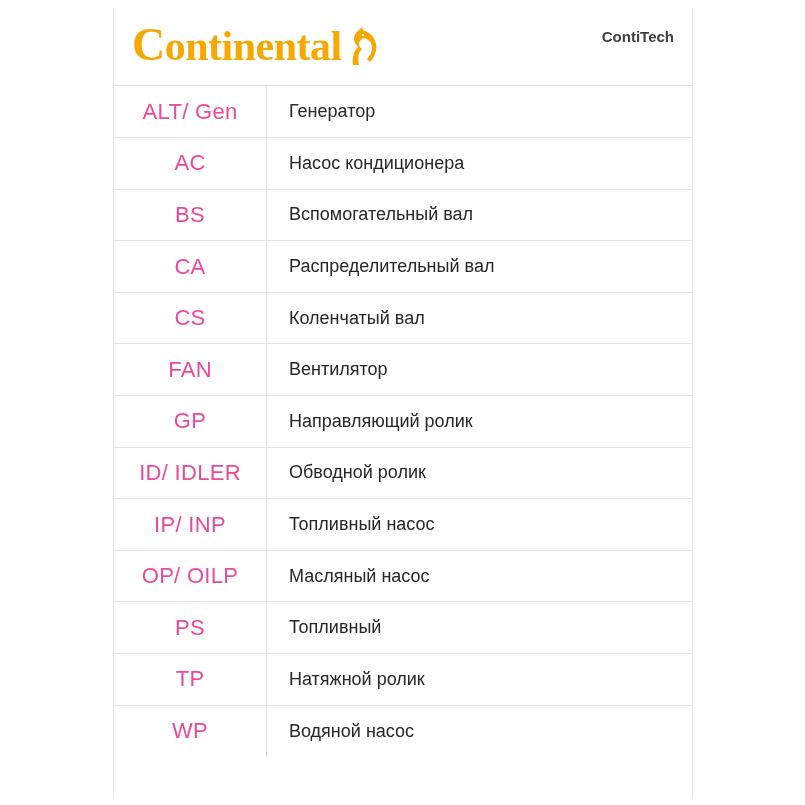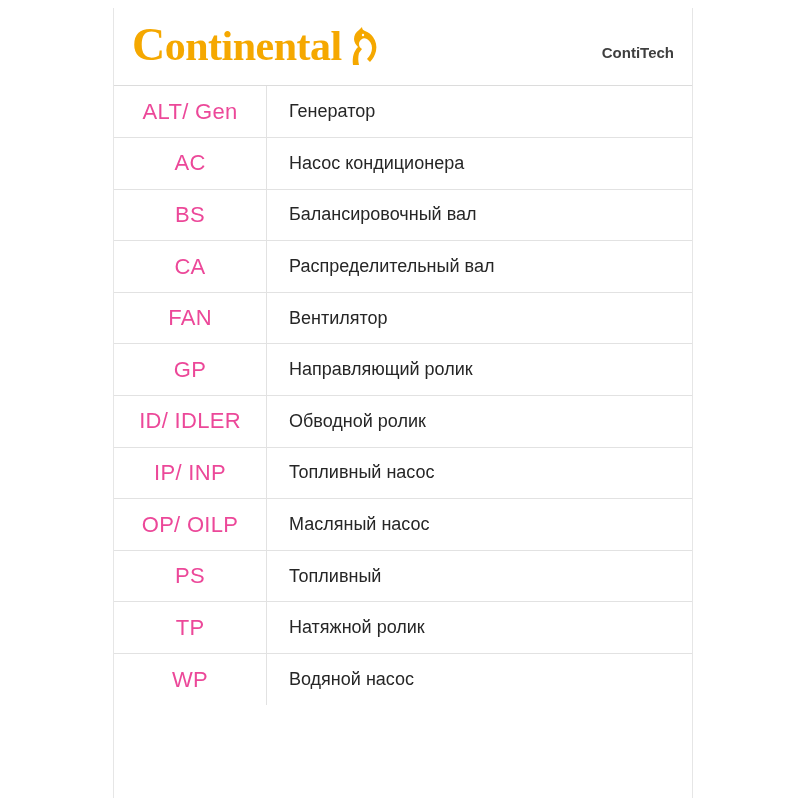--- a/index.html
+++ b/index.html
@@ -60,21 +60,21 @@
   .horse-icon {
     margin-left: 4px;
     margin-top: 2px;
     width: 34px;
     height: 40px;
     display: block;
   }
   .brand-sub {
     position: absolute;
     right: 18px;
-    top: 36px;
+    top: 20px;
     font-size: 15px;
     font-weight: 700;
     color: #3f3f3f;
     letter-spacing: 0px;
   }
   
   .legend-table {
     width: 100%;
     border-collapse: collapse;
     table-layout: fixed;
@@ -144,27 +144,31 @@
         <tr>
           <td class="col-abbr">ALT/ Gen</td>
           <td class="col-desc">Генератор</td>
         </tr>
         <tr>
           <td class="col-abbr">AC</td>
           <td class="col-desc">Насос кондиционера</td>
         </tr>
         <tr>
           <td class="col-abbr">BS</td>
-          <td class="col-desc">Балансировочный вал</td>
+          <td class="col-desc">Вспомогательный вал</td>
         </tr>
         <tr>
           <td class="col-abbr">CA</td>
           <td class="col-desc">Распределительный вал</td>
         </tr>
         <tr>
+          <td class="col-abbr">CS</td>
+          <td class="col-desc">Коленчатый вал</td>
+        </tr>
+        <tr>
           <td class="col-abbr">FAN</td>
           <td class="col-desc">Вентилятор</td>
         </tr>
         <tr>
           <td class="col-abbr">GP</td>
           <td class="col-desc">Направляющий ролик</td>
         </tr>
         <tr>
           <td class="col-abbr">ID/ IDLER</td>
           <td class="col-desc">Обводной ролик</td>

